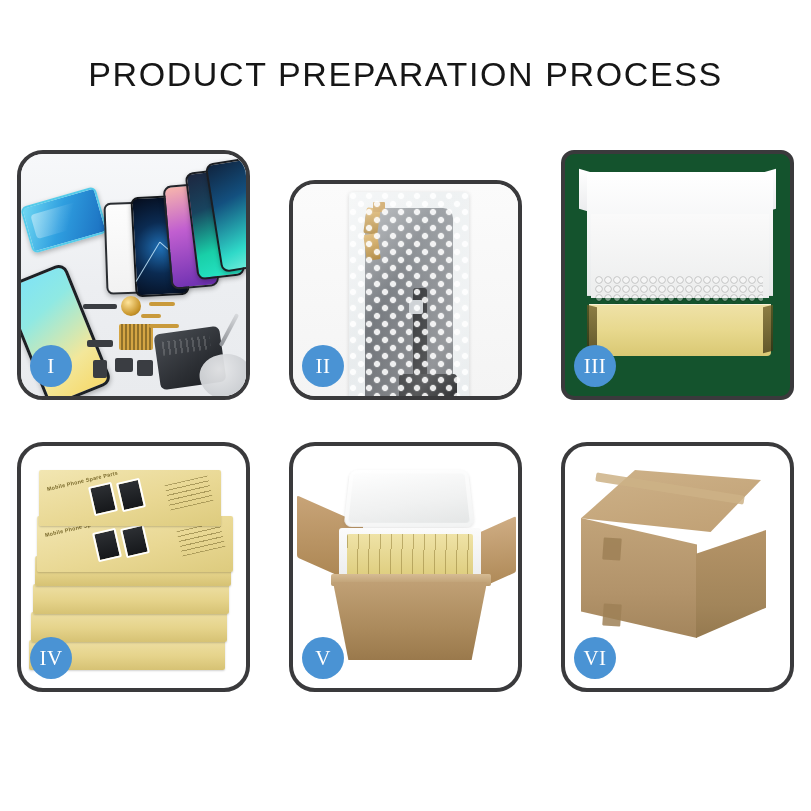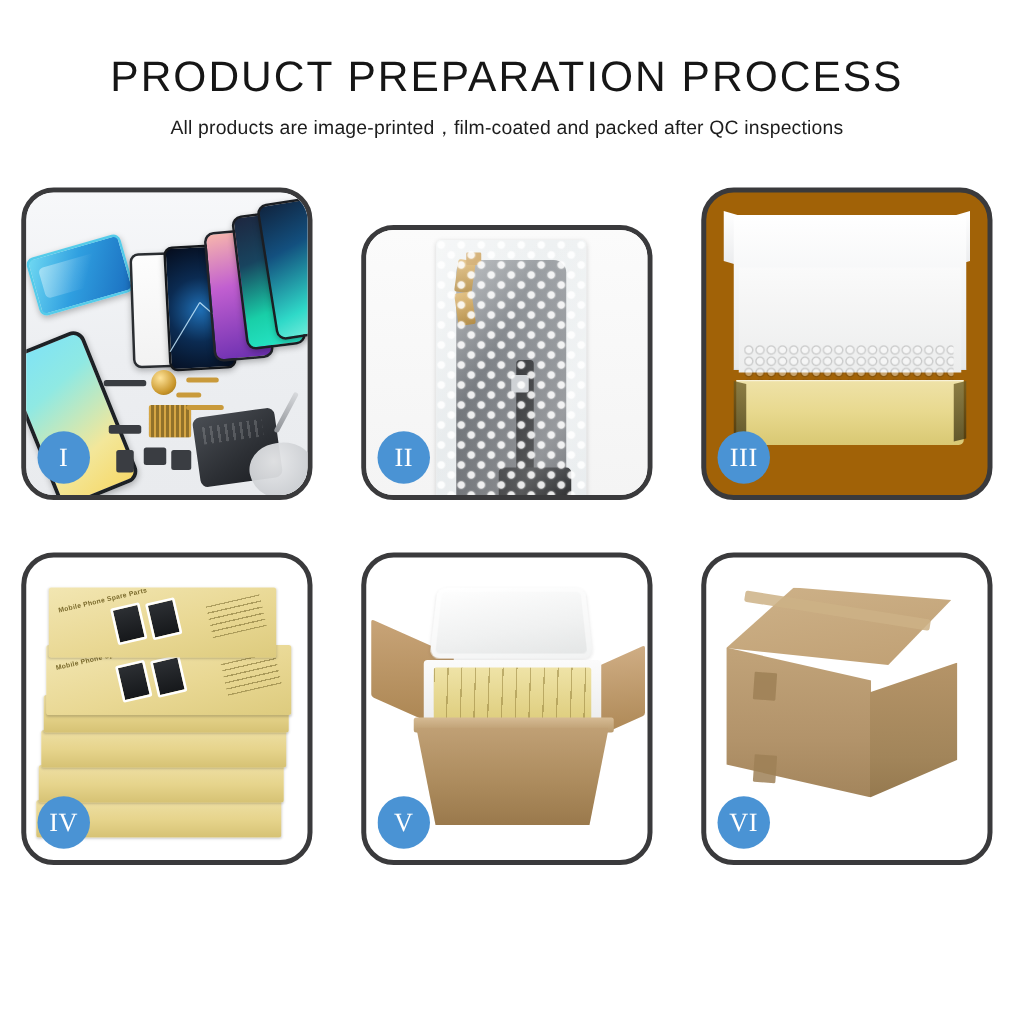--- a/index.html
+++ b/index.html
@@ -29,21 +29,21 @@
     padding-top: 44px;
     text-align: center;
   }
   .title {
     font-family: "Liberation Sans", sans-serif;
     font-size: 34px;
     font-weight: 400;
     letter-spacing: 1.6px;
     color: #161616;
     line-height: 1.1;
-    margin: 0;
+    margin: 12px;
   }
   .subtitle {
     margin: 13px 0 0 0;
     font-size: 15.5px;
     font-weight: 400;
     letter-spacing: 0.15px;
     color: #1d1d1d;
     line-height: 1.2;
   }
 
@@ -264,21 +264,21 @@
       radial-gradient(circle at 12px 12px, rgba(255,255,255,.92) 2.6px, rgba(255,255,255,.16) 3.4px, rgba(255,255,255,0) 4.4px);
     background-size: 16px 16px, 16px 16px;
     opacity: .95;
   }
   .p2 .sheen {
     position:absolute; inset:0;
     background: linear-gradient(118deg, rgba(255,255,255,.45) 0%, rgba(255,255,255,0) 38%, rgba(255,255,255,.28) 72%, rgba(255,255,255,0) 100%);
   }
 
   
-  .p3 { background: #a16207; }
+  .p3 { background: #14532d; border-radius: 13px; }
   .p3 .lid-back {
     position:absolute; left:22px; top:18px; width:186px; height:124px;
     background: linear-gradient(180deg,#ffffff 0%, #f2f3f4 58%, #e7e9ea 100%);
     border-radius: 3px 3px 0 0;
     box-shadow: inset 0 -1px 0 #dcdee0;
   }
   .p3 .lid-flapL { position:absolute; left:14px; top:18px; width:22px; height:40px;
     background: linear-gradient(160deg,#ffffff,#e9eaec); transform: skewY(16deg); }
   .p3 .lid-flapR { position:absolute; right:14px; top:18px; width:22px; height:40px;
     background: linear-gradient(200deg,#ffffff,#e9eaec); transform: skewY(-16deg); }
@@ -421,21 +421,20 @@
     background: rgba(158,128,86,.85); border-radius:1px; transform: rotate(4deg);
   }
 </style>
 </head>
 <body>
 
 <div class="page">
 
   <div class="header">
     <h1 class="title">PRODUCT PREPARATION PROCESS</h1>
-    <p class="subtitle">All products are image-printed，film-coated and packed after QC inspections</p>
   </div>
 
   <div class="grid">
 
     <div class="panel p1">
       <div class="panel-media">
         <div class="shade"></div>
         <div class="ph film"></div>
         <div class="ph phone-bl"></div>
         <div class="ph glass"></div>

